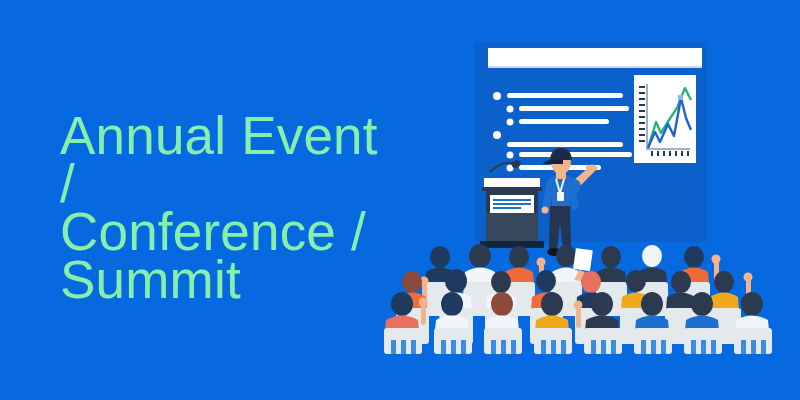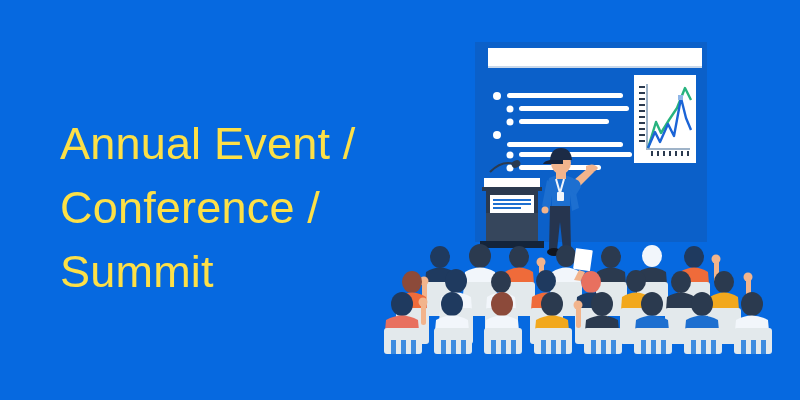--- a/index.html
+++ b/index.html
@@ -19,25 +19,25 @@
     width: 800px;
     height: 400px;
     background: #0669e0;
     overflow: hidden;
   }
   #headline {
     position: absolute;
     left: 60px;
     top: 112px;
     width: 340px;
-    color: #fde047;
+    color: #86efac;
     font-family: "Liberation Sans", sans-serif;
-    font-size: 45px;
+    font-size: 53px;
     font-weight: 300;
-    line-height: 64px;
+    line-height: 48px;
     letter-spacing: 0.2px;
     white-space: pre-line;
     -webkit-font-smoothing: antialiased;
   }
   #illustration {
     position: absolute;
     left: 380px;
     top: 20px;
     width: 400px;
     height: 360px;

